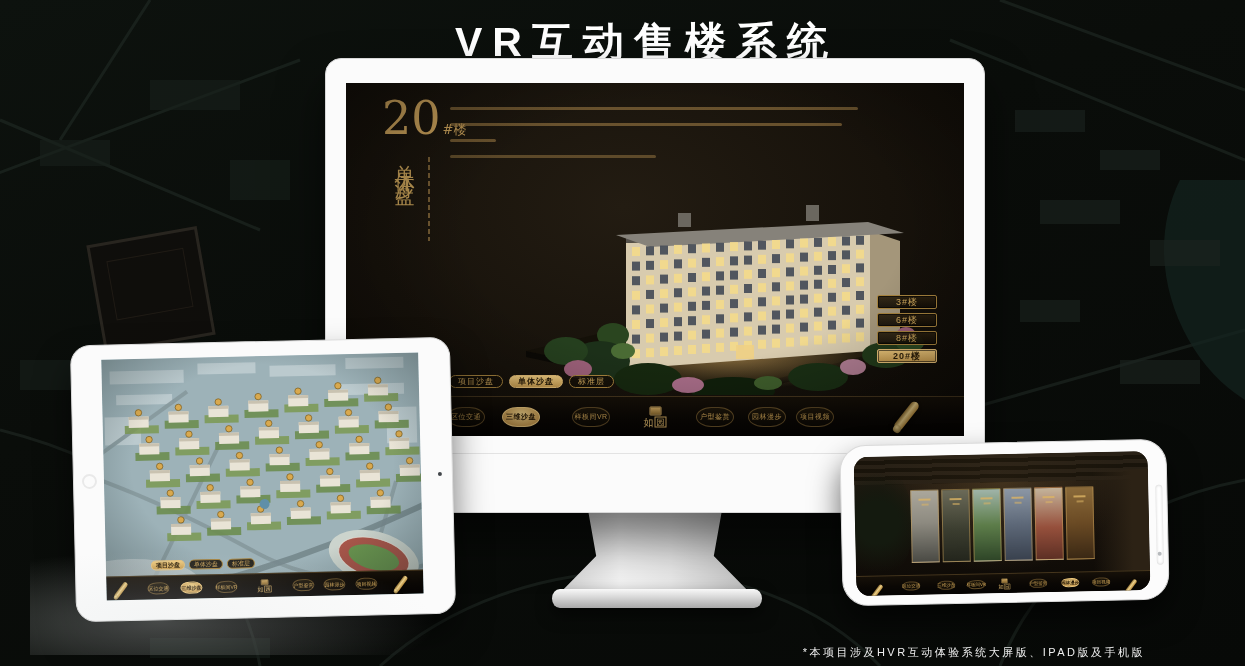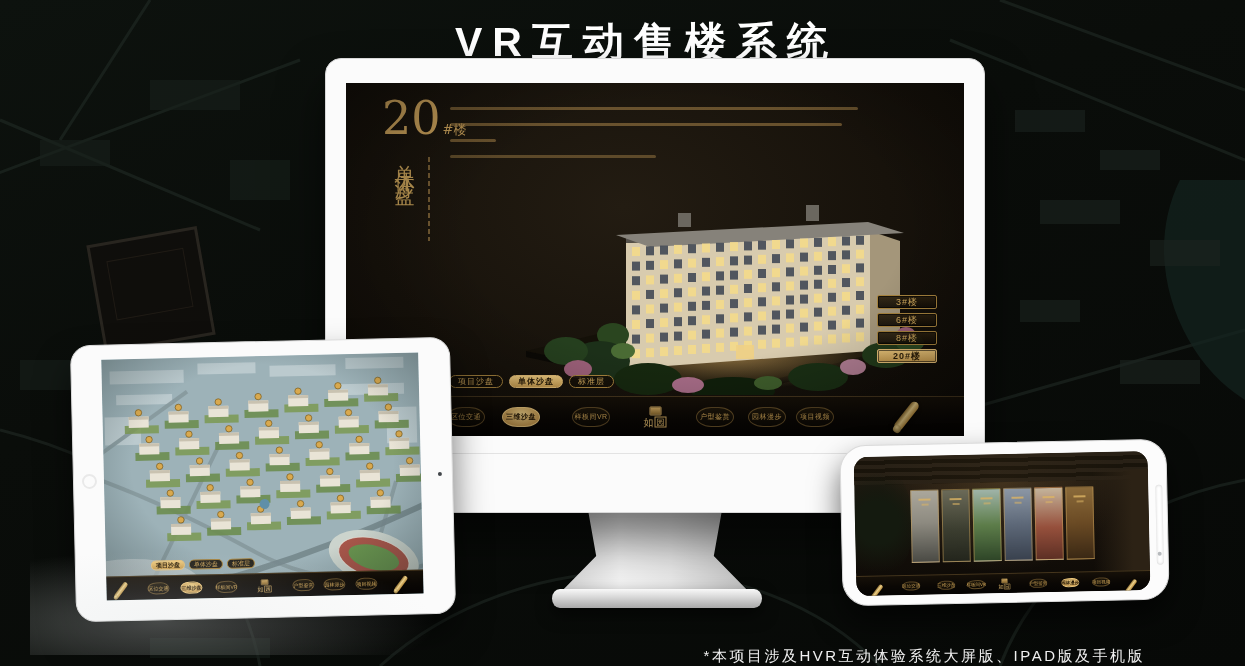--- a/index.html
+++ b/index.html
@@ -10,22 +10,22 @@
 
   
   .bg-map{position:absolute;inset:0;}
   .plaque{position:absolute;left:95px;top:235px;width:112px;height:110px;
           background:#100e0c;border:3px solid #2c2822;transform:rotate(-10deg);opacity:.9;}
   .plaque::after{content:"";position:absolute;left:14px;top:16px;right:14px;height:58px;border:1px solid #221d16;}
 
   
   .title{position:absolute;top:0;left:8px;width:100%;margin:16px;text-align:center;
          color:#ffffff;font-size:41px;font-weight:bold;letter-spacing:10px;line-height:52px;}
-  .footnote{position:absolute;right:100px;bottom:0;color:#efefef;
-            font-size:15px;letter-spacing:2.5px;}
+  .footnote{position:absolute;right:100px;bottom:6px;color:#efefef;
+            font-size:11px;letter-spacing:2.5px;}
 
   
   .monitor-neck{position:absolute;left:557px;top:512px;width:196px;height:80px;
     background:linear-gradient(90deg,#cfcfcf,#f3f3f3 32%,#e8e8e8 58%,#bdbdbd);
     clip-path:polygon(16% 0,84% 0,80% 55%,98% 100%,2% 100%,20% 55%);}
   .monitor-base{position:absolute;left:552px;top:589px;width:210px;height:19px;border-radius:10px/12px;
     background:linear-gradient(180deg,#fafafa,#a9a9a9);box-shadow:0 7px 16px rgba(0,0,0,.55);}
   .monitor-body{position:absolute;left:325px;top:58px;width:660px;height:455px;
     background:#fbfbfb;border:1px solid #d8d8d8;border-radius:16px 16px 6px 6px;
     box-shadow:0 26px 46px rgba(0,0,0,.55);}

